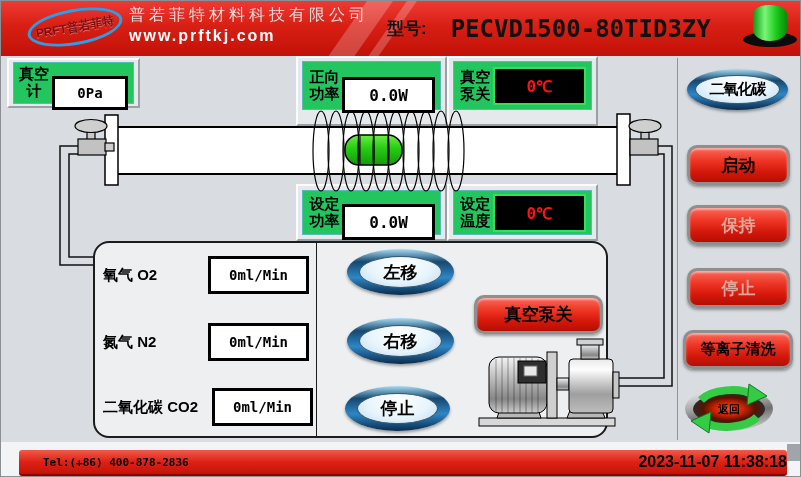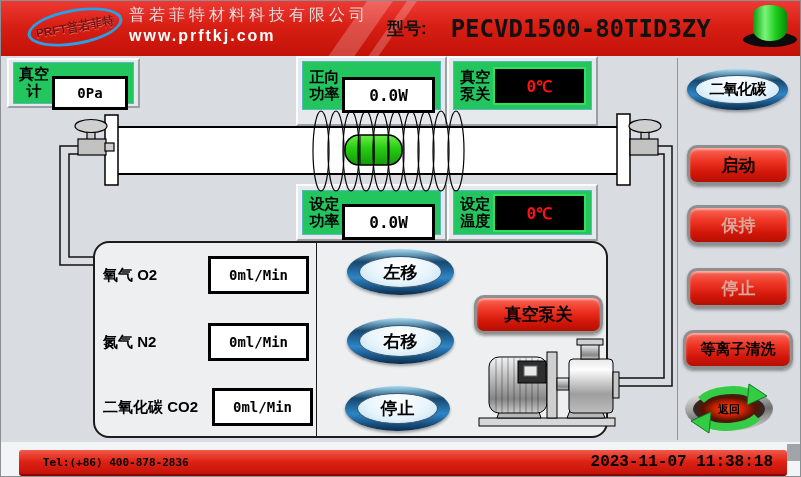--- a/index.html
+++ b/index.html
@@ -119,21 +119,21 @@
                 font-size:11px; font-weight:700; color:#000; }
 
   
   .footer { position:absolute; left:0; top:441px; width:801px; height:36px; background:#f3f4f5; }
   .footer-bar { position:absolute; left:18px; top:8px; width:768px; height:26px; border-radius:3px;
                 background:linear-gradient(180deg,#f2594a 0%,#dd2114 50%,#c41309 100%);
                 border-bottom:2px solid #8a0500;
                 display:flex; align-items:center; }
   .tel { margin-left:24px; font-family:"DejaVu Sans Mono", monospace;
          font-size:11px; font-weight:700; color:#000; }
-  .datetime { margin-left:auto; margin-right:14px; font-family:Liberation Mono, monospace;
+  .datetime { margin-left:auto; font-family:Liberation Sans, sans-serif;
               font-size:16px; font-weight:700; color:#000; }
   .corner-block { position:absolute; left:786px; top:2px; width:15px; height:17px; background:#9fa5ab; }
 </style>
 </head>
 <body>
 
 <div class="screen">
 
   <div class="header">
     <div class="streak s1"></div>

